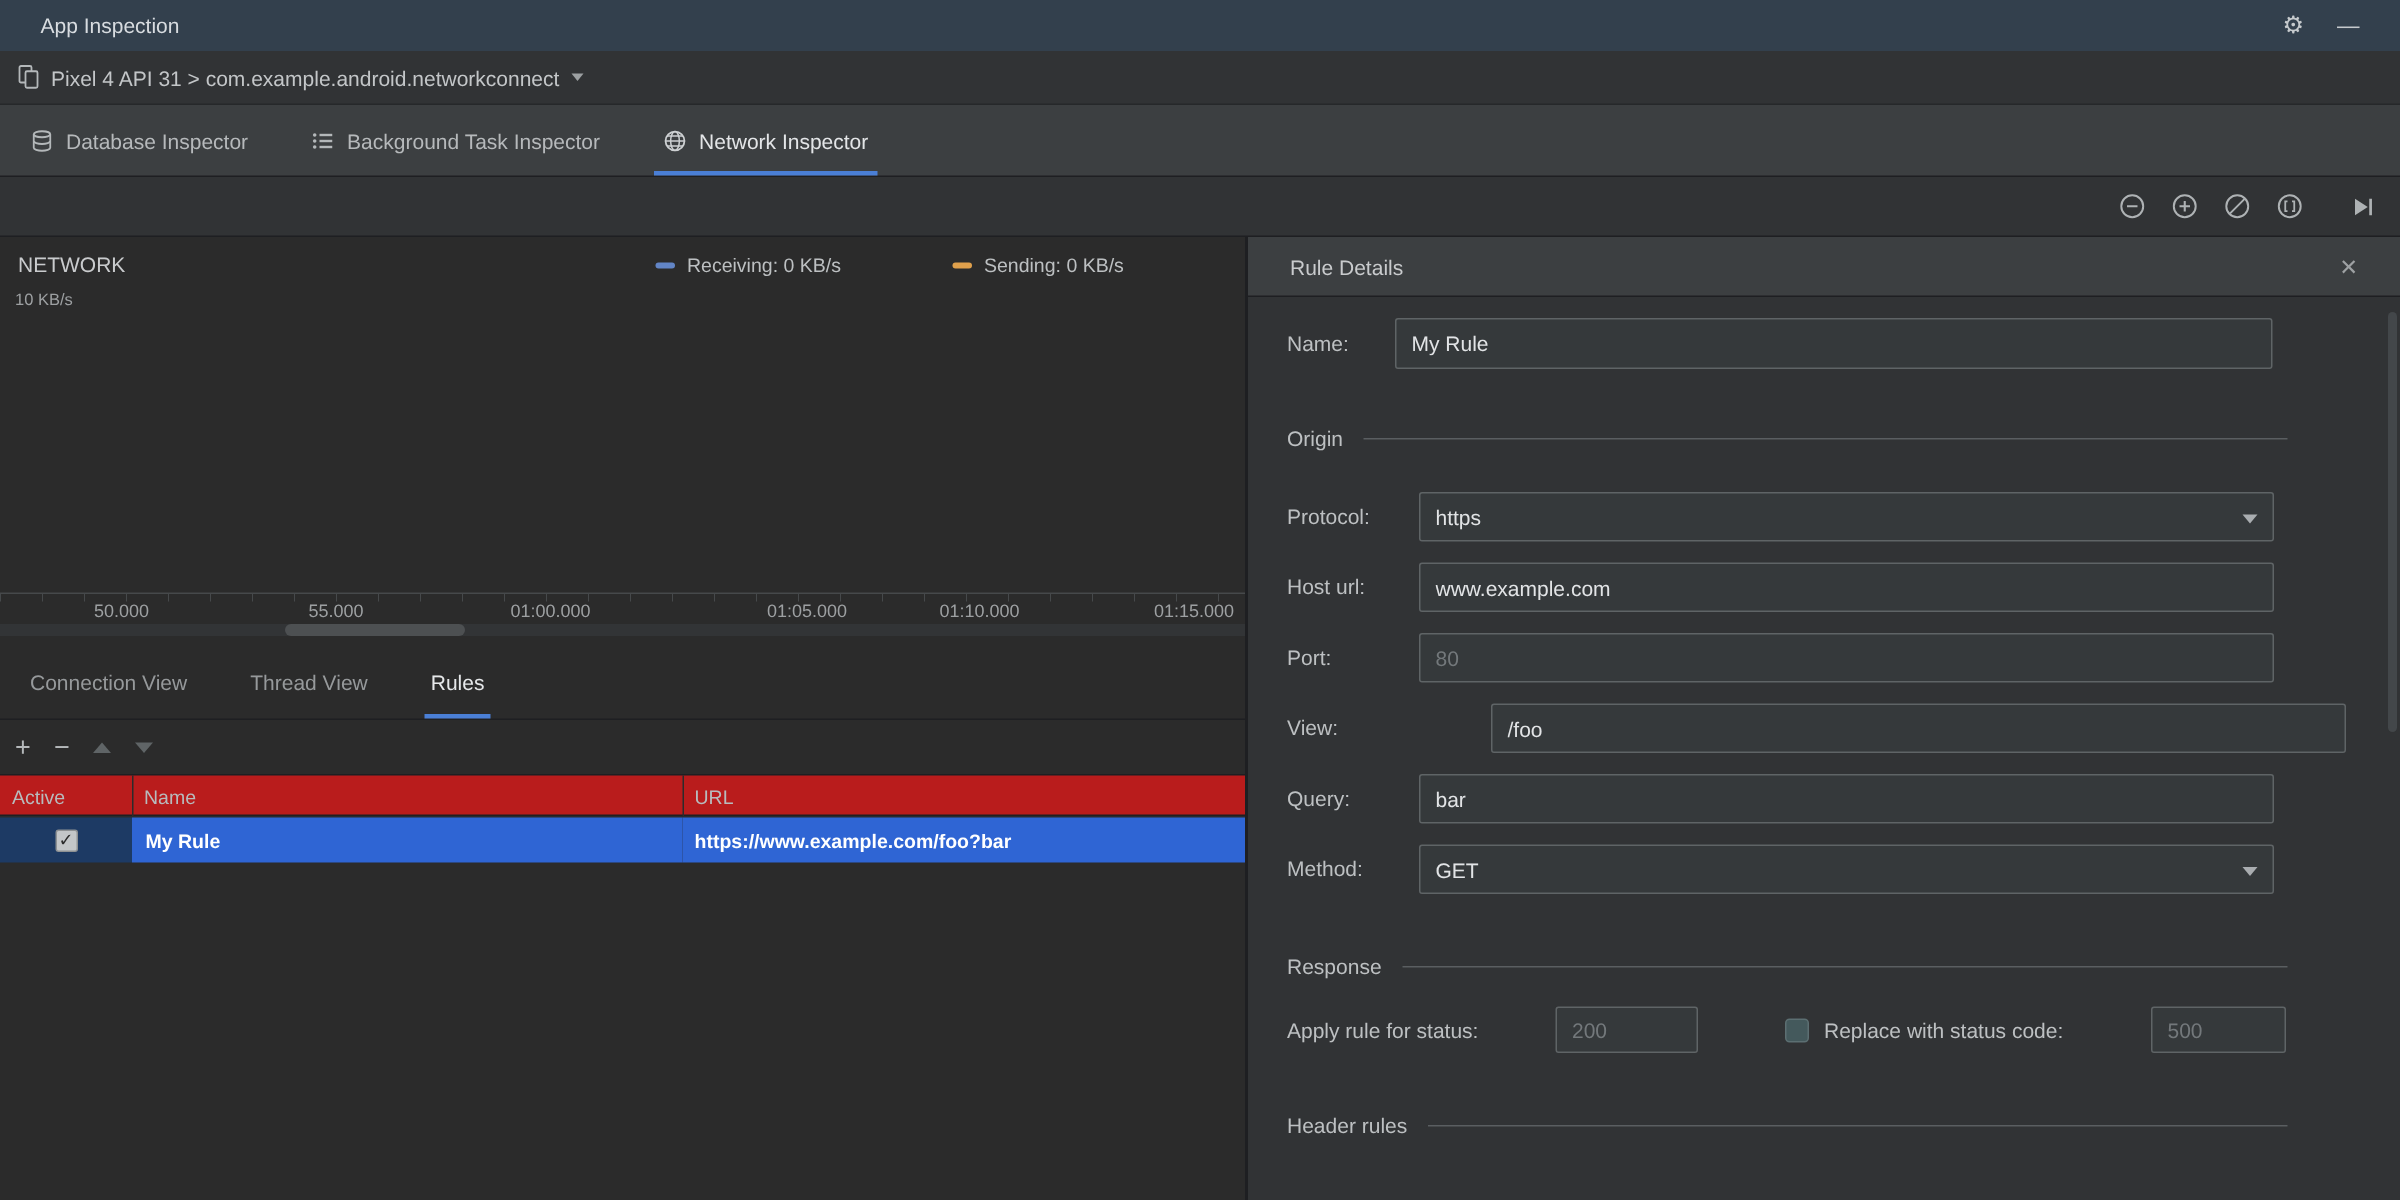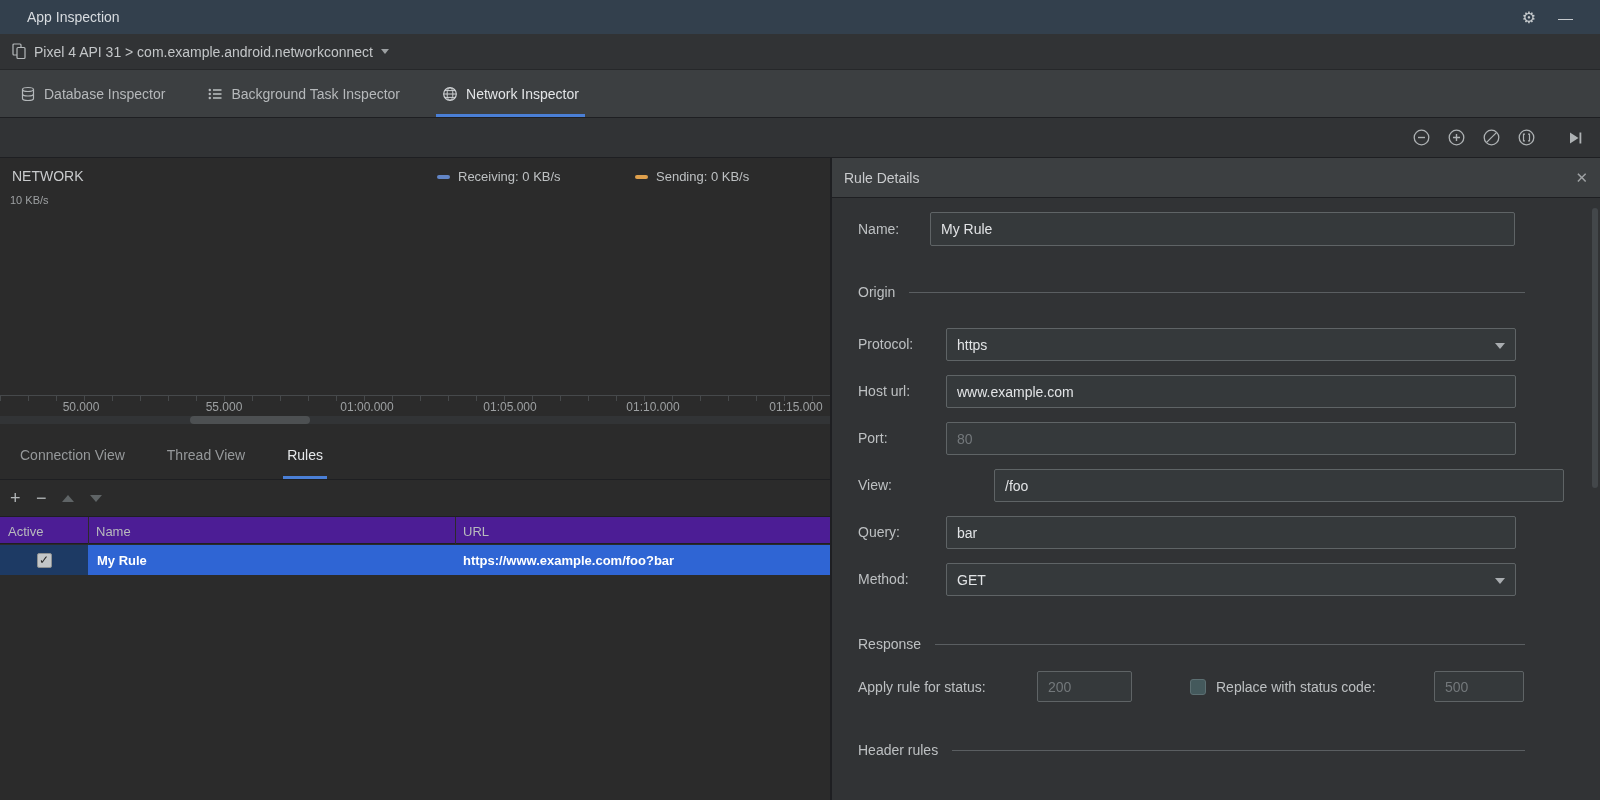--- a/index.html
+++ b/index.html
@@ -70,36 +70,36 @@
   
   .rulebar { position:absolute; left:0; top:322px; width:830px; height:36px; background:#2b2b2b;
              display:flex; align-items:center; padding-left:10px; }
   .rb-btn { width:26px; text-align:left; color:#b4b8ba; font-size:18px; line-height:1; }
   .tri-up { width:0; height:0; border-left:6px solid transparent; border-right:6px solid transparent;
             border-bottom:7px solid #5f6466; margin-right:16px; }
   .tri-down { width:0; height:0; border-left:6px solid transparent; border-right:6px solid transparent;
               border-top:7px solid #5f6466; }
 
   
-  .thead { position:absolute; left:0; top:358px; width:830px; height:28px; background:#4c1d95;
+  .thead { position:absolute; left:0; top:358px; width:830px; height:28px; background:#b91c1c;
            border-top:1px solid #1e1f22; border-bottom:1px solid #1e1f22; font-size:13px; color:#b8bbbd; }
   .th { position:absolute; top:0; height:28px; display:flex; align-items:center; padding-left:8px; }
   .th-sep { position:absolute; top:0; width:1px; height:28px; background:#2b2b2b; }
   .trow { position:absolute; left:0; top:387px; width:830px; height:30px; font-size:13px; }
   .cell { position:absolute; top:0; height:30px; display:flex; align-items:center; }
   .cell-active { left:0; width:88px; background:#1d3a64; justify-content:center; }
   .cell-name { left:88px; width:367px; background:#2f65d4; color:#ffffff; font-weight:bold; padding-left:9px; }
   .cell-url { left:455px; width:375px; background:#2f65d4; color:#ffffff; font-weight:bold; padding-left:8px; }
   .cb { width:15px; height:15px; background:#c3c6c8; border:1px solid #8e9193; border-radius:2px;
         display:flex; align-items:center; justify-content:center; font-size:12px; color:#2b2b2b; }
   .cb.checked::after { content:"✓"; }
 
   
   .rd-header { position:absolute; left:0; top:0; width:768px; height:40px; background:#3c3f41;
-               border-bottom:1px solid #1e1f22; display:flex; align-items:center; padding:0 12px; }
+               border-bottom:1px solid #1e1f22; display:flex; align-items:center; padding:0 28px; }
   .rd-title { color:#c9cbcd; }
   .rd-close { margin-left:auto; color:#9ea1a3; font-size:15px; }
   .rd-content { position:absolute; left:0; top:40px; width:768px; height:602px; }
 
   .fld-label { position:absolute; color:#bdc0c2; font-size:14px; }
   .tfield { position:absolute; background:#35393b; border:1px solid #5f6466; border-radius:2px;
             color:#e2e4e6; font-size:14px; padding:0 10px; font-family:"Liberation Sans", sans-serif; }
   input.tfield::placeholder { color:#73787b; }
   input.tfield { outline:none; }
   .combo { position:absolute; background:#35393b; border:1px solid #5f6466; border-radius:2px;
@@ -217,21 +217,21 @@
         </span>
         <span class="legend legend-send">
           <span class="chip chip-send"></span>
           <span>Sending: 0 KB/s</span>
         </span>
         <div class="axis-line"></div>
         <div class="axis-ticks"></div>
         <span class="tick-label" style="left:81px">50.000</span>
         <span class="tick-label" style="left:224px">55.000</span>
         <span class="tick-label" style="left:367px">01:00.000</span>
-        <span class="tick-label" style="left:510px">01:05.000</span>
+        <span class="tick-label" style="left:538px">01:05.000</span>
         <span class="tick-label" style="left:653px">01:10.000</span>
         <span class="tick-label" style="left:796px">01:15.000</span>
         <div class="hscroll-track"></div>
         <div class="hscroll-thumb"></div>
       </div>
 
       <div class="viewtabs">
         <div class="vtab">
           <span>Connection View</span>
         </div>

